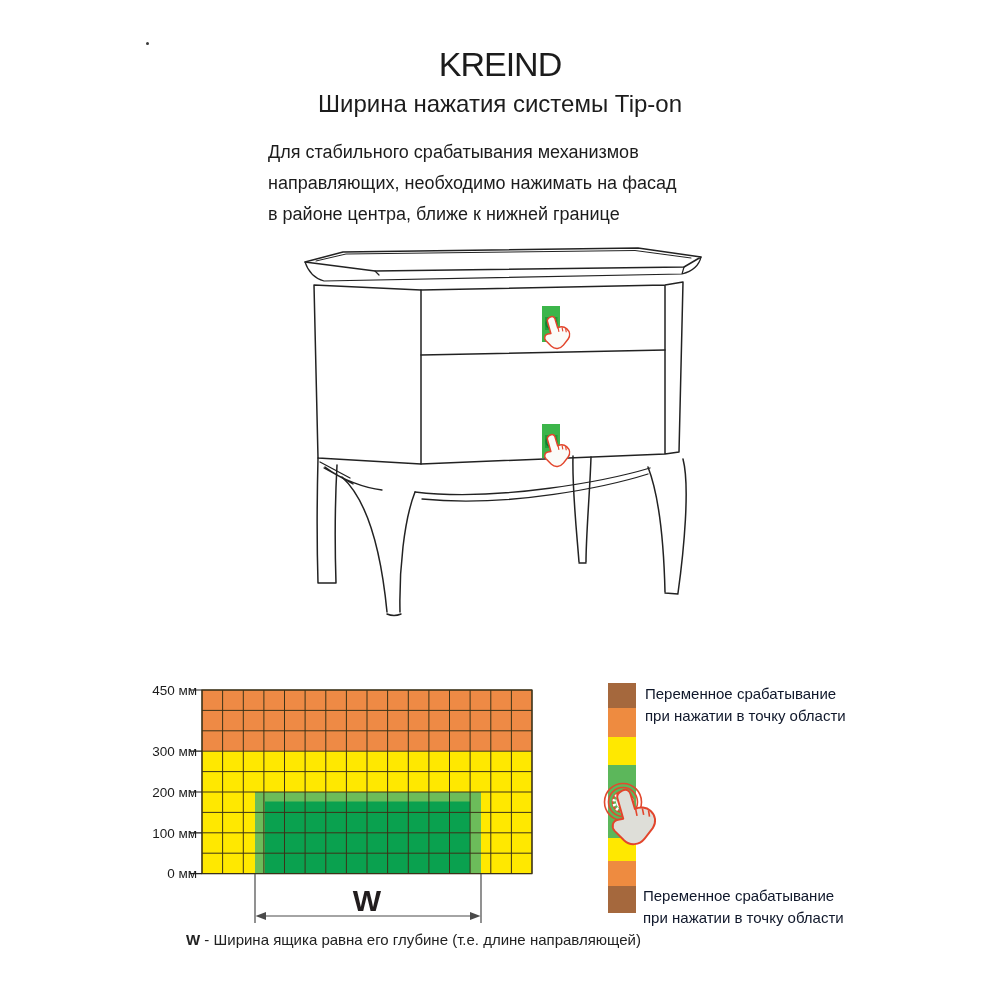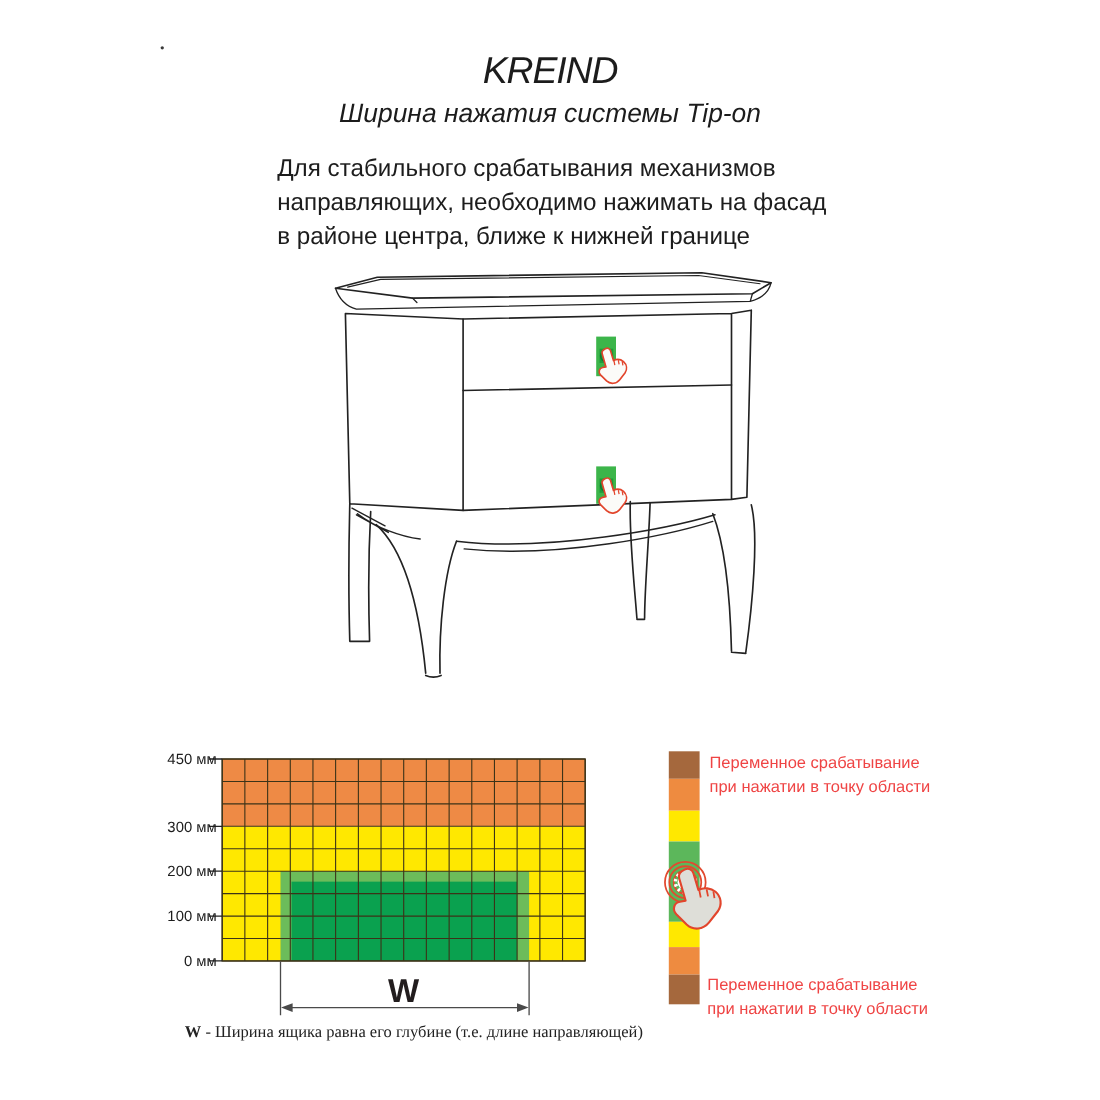--- a/index.html
+++ b/index.html
@@ -2,34 +2,34 @@
 <html><head>
 <meta charset="utf-8">
 <style>
   html,body{margin:0;padding:0;background:#ffffff;}
   #page{
     position:relative;width:1000px;height:1000px;background:#ffffff;overflow:hidden;
     font-family:"Liberation Sans",sans-serif;color:#1c1c1c;
   }
   .abs{position:absolute;}
   #stray-dot{left:146px;top:42px;width:3px;height:3px;border-radius:50%;background:#3a3a3a;}
-  #header{left:0;top:46px;width:1000px;text-align:center;font-style:italic;}
+  #header{left:0;top:46px;width:1000px;text-align:center;}
   #page-title{font-size:34px;letter-spacing:-1px;font-weight:400;line-height:1.1;margin:0;}
   #page-subtitle{font-size:24px;font-weight:400;margin-top:7px;}
-  #description{left:252px;top:137px;width:520px;font-size:22px;line-height:31px;white-space:pre-line;}
+  #description{left:268px;top:137px;width:520px;font-size:18px;line-height:31px;white-space:pre-line;}
   .preline{white-space:pre-line;}
   #cabinet-svg{left:280px;top:240px;}
   #chart-svg{left:140px;top:670px;}
   #legend-bar-svg{left:606px;top:681px;}
   #legend-hand-svg{left:596px;top:776px;}
-  .legend-text{font-size:15px;line-height:22px;color:#ef4444;}
+  .legend-text{font-size:15px;line-height:22px;color:#0f172a;}
   #legend-text-1{left:645px;top:683px;}
   #legend-text-2{left:661px;top:791px;}
   #legend-text-3{left:643px;top:885px;}
-  #footnote{left:168px;top:931px;font-size:15px;color:#222;font-family:Liberation Serif, serif;}
+  #footnote{left:186px;top:931px;font-size:15px;color:#222;}
   #footnote b{font-weight:700;}
   text{font-family:"Liberation Sans",sans-serif;}
   .tick-label{font-size:13.5px;fill:#1c1c1c;}
   .w-label{font-size:30px;font-weight:700;fill:#221d1e;}
 </style>
 </head>
 <body>
 
 <div id="page">
 

